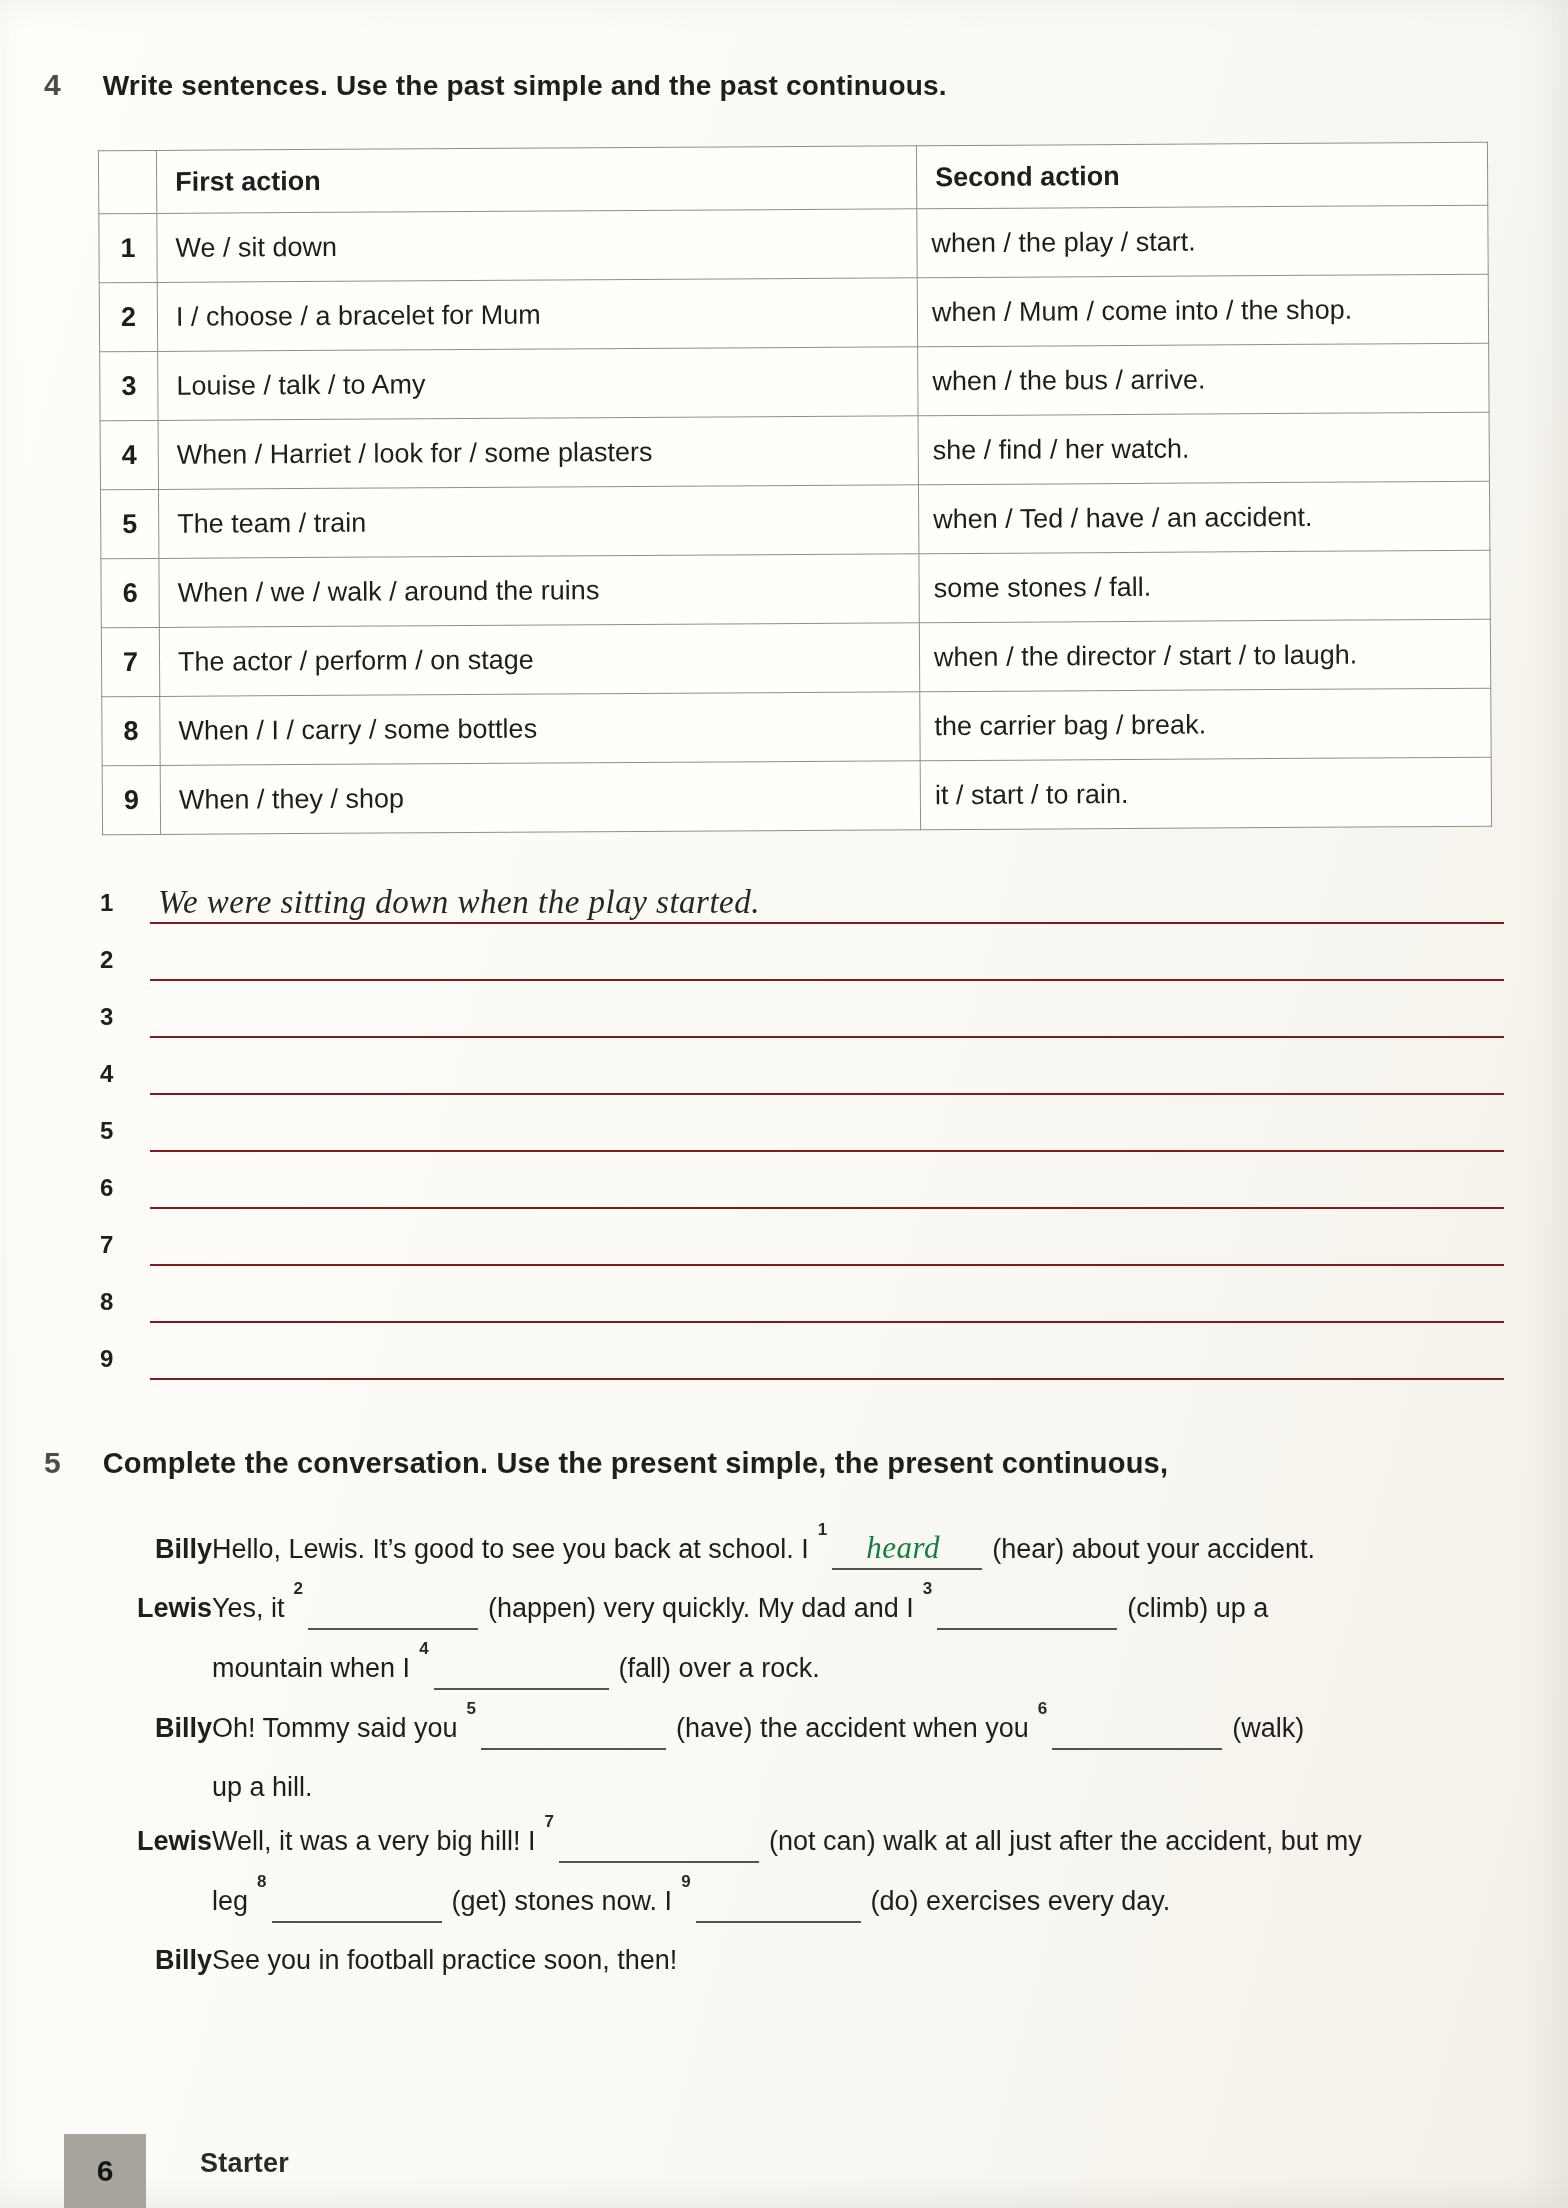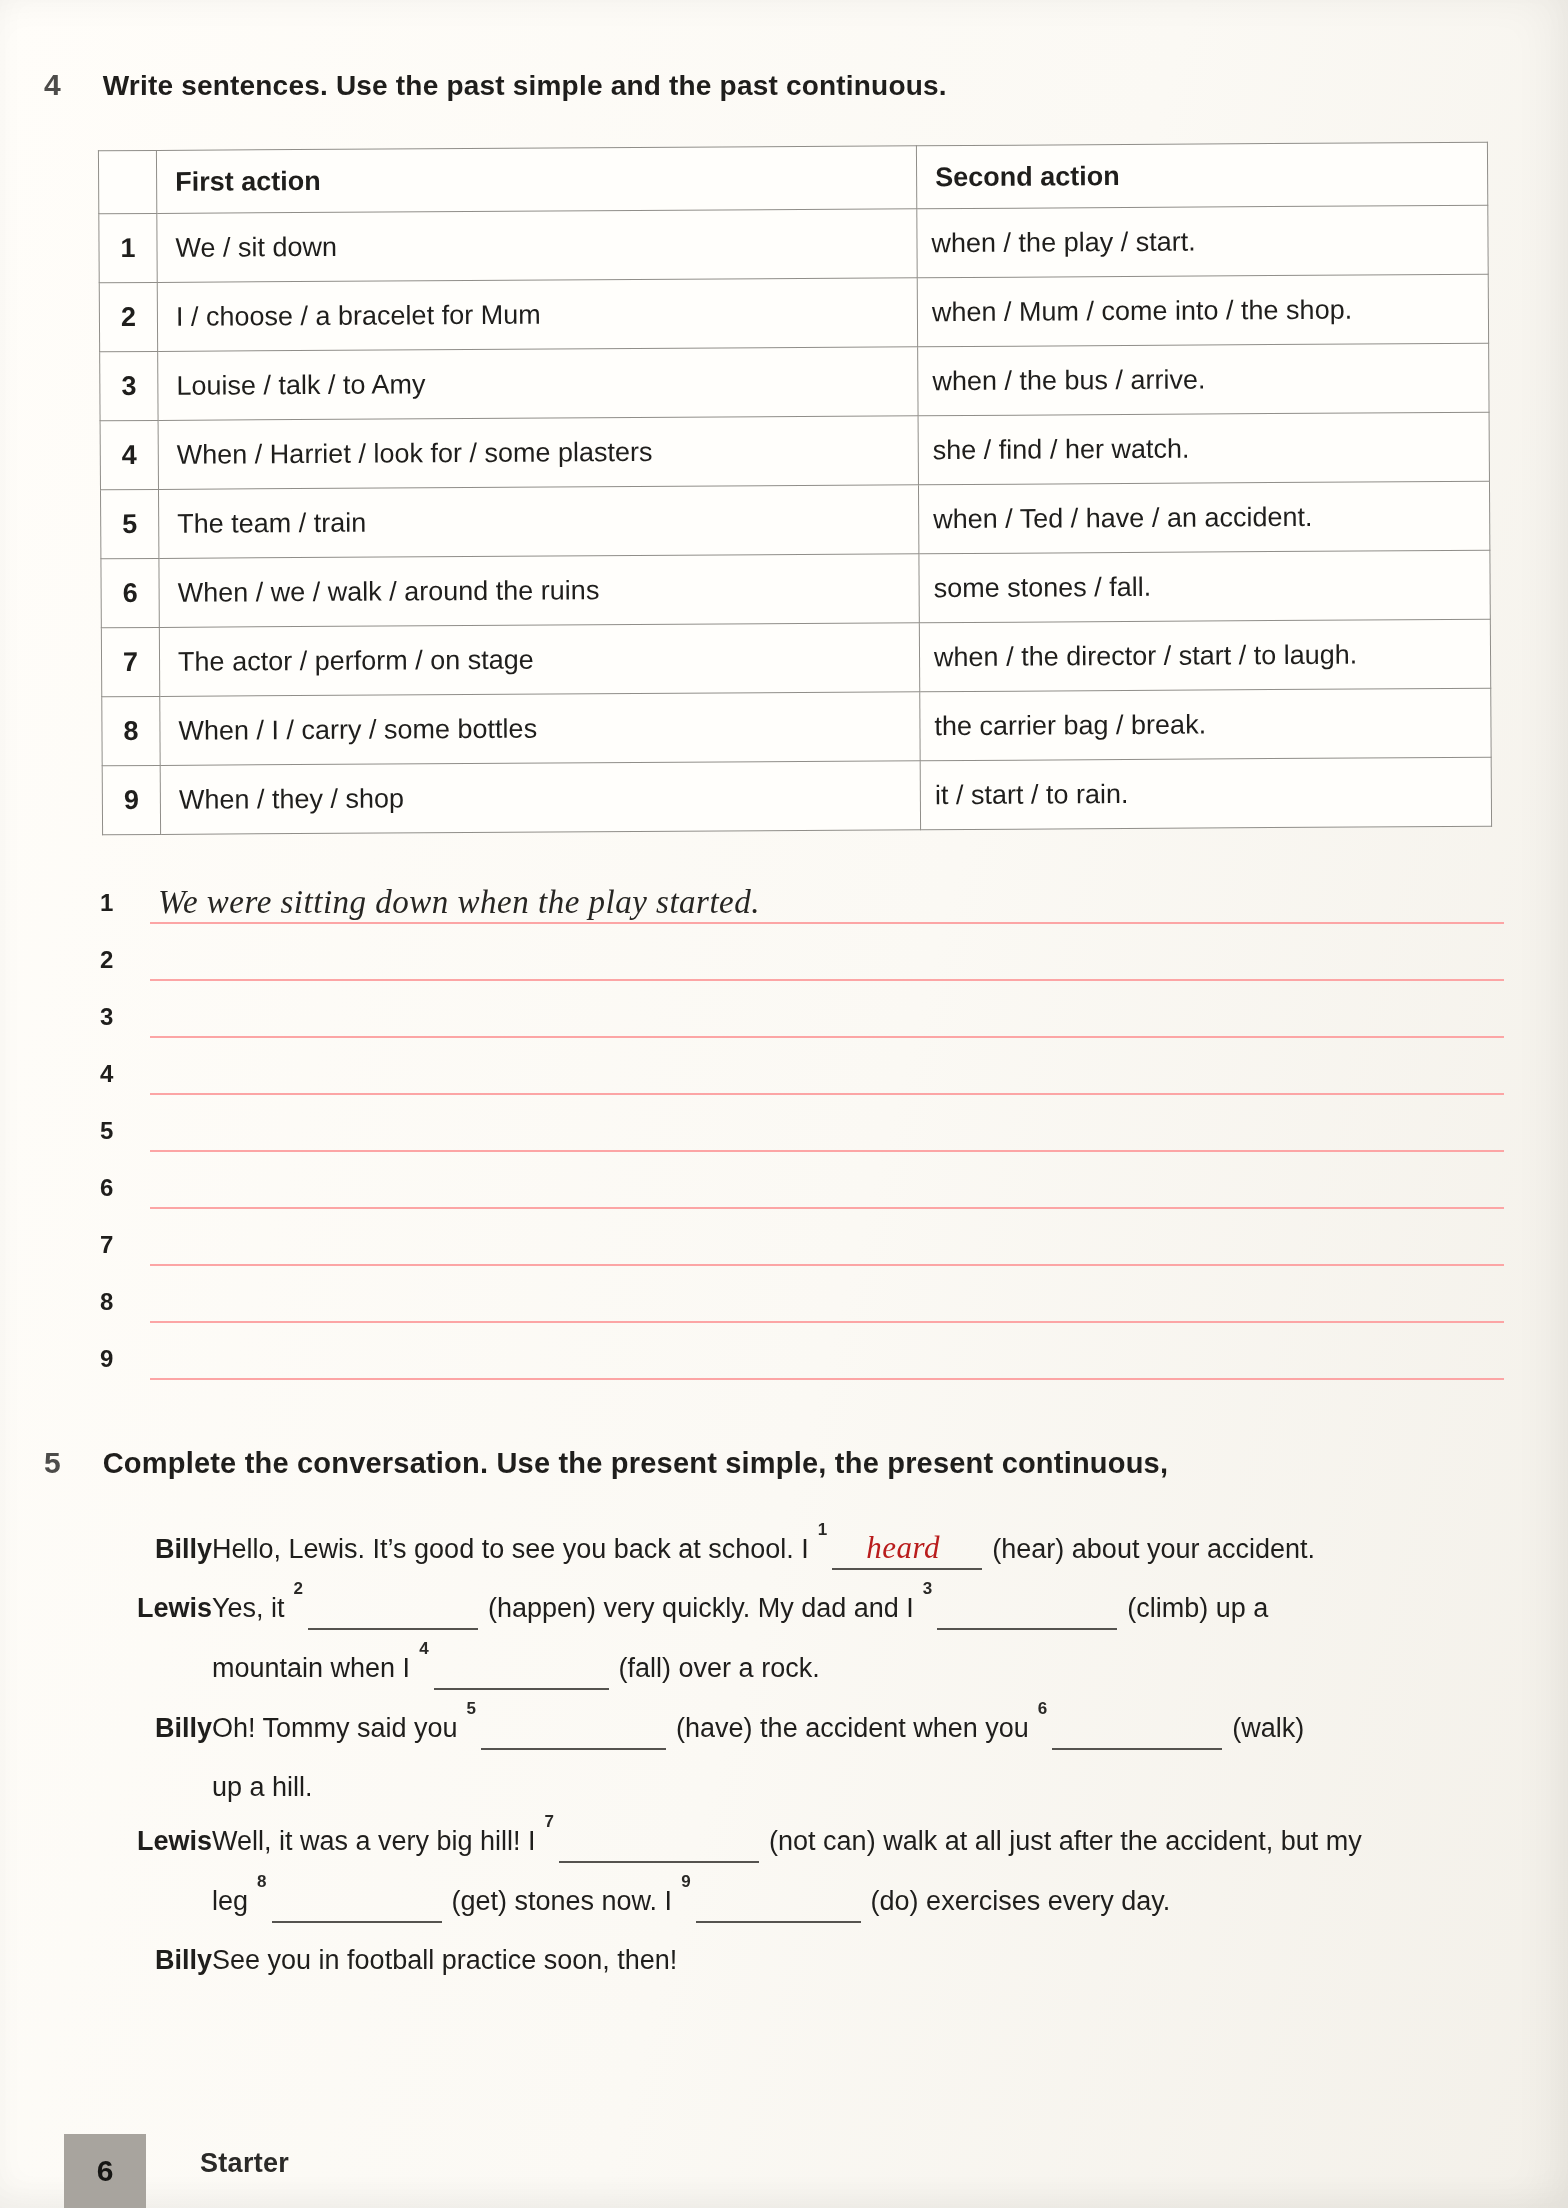--- a/index.html
+++ b/index.html
@@ -38,21 +38,21 @@
   td.cell-num { text-align:center; font-weight:bold; font-size:24px; vertical-align:middle; }
   td.cell-first  { padding-left:18px; }
   td.cell-second { padding-left:14px; }
 
   
   .answers { margin:36px 64px 0 100px; }
   .ans-row { display:flex; align-items:flex-end; height:57px; }
   .ans-num { width:36px; flex:none; font-weight:bold; font-size:24px; padding-bottom:7px; }
   .ans-line {
     flex:1; margin-left:14px; height:100%;
-    border-bottom:2px solid #fca5a5;
+    border-bottom:2px solid #7f1d1d;
     display:flex; align-items:flex-end;
   }
   .hand {
     font-family:"Liberation Serif", serif; font-style:italic;
     font-size:33px; line-height:1; letter-spacing:0.5px;
     color:#272623; padding:0 0 3px 8px; white-space:nowrap;
   }
 
   
   .dialogue { margin:32px 20px 0 112px; }
@@ -64,21 +64,21 @@
     font-size:17px; font-weight:bold; margin:0 3px 0 9px; color:#2a2927;
   }
   .blank {
     display:inline-block; height:36px; line-height:32px;
     border-bottom:2px solid #55534f; text-align:center;
     margin:0 10px 0 2px; vertical-align:baseline;
   }
   .blank::after { content:"\00a0"; }
   .blank.fill-hand {
     font-family:"Liberation Serif", serif; font-style:italic;
-    font-size:31px; color:#b91c1c; letter-spacing:0.5px;
+    font-size:31px; color:#15803d; letter-spacing:0.5px;
   }
   .w150{width:150px} .w165{width:165px} .w170{width:170px} .w175{width:175px}
   .w180{width:180px} .w185{width:185px} .w200{width:200px}
 
   
   .page-box {
     position:absolute; left:64px; top:2134px; width:82px; height:74px;
     background:#a8a49e; display:flex; align-items:center; justify-content:center;
   }
   .page-box span { font-weight:bold; font-size:30px; color:#161614; }

